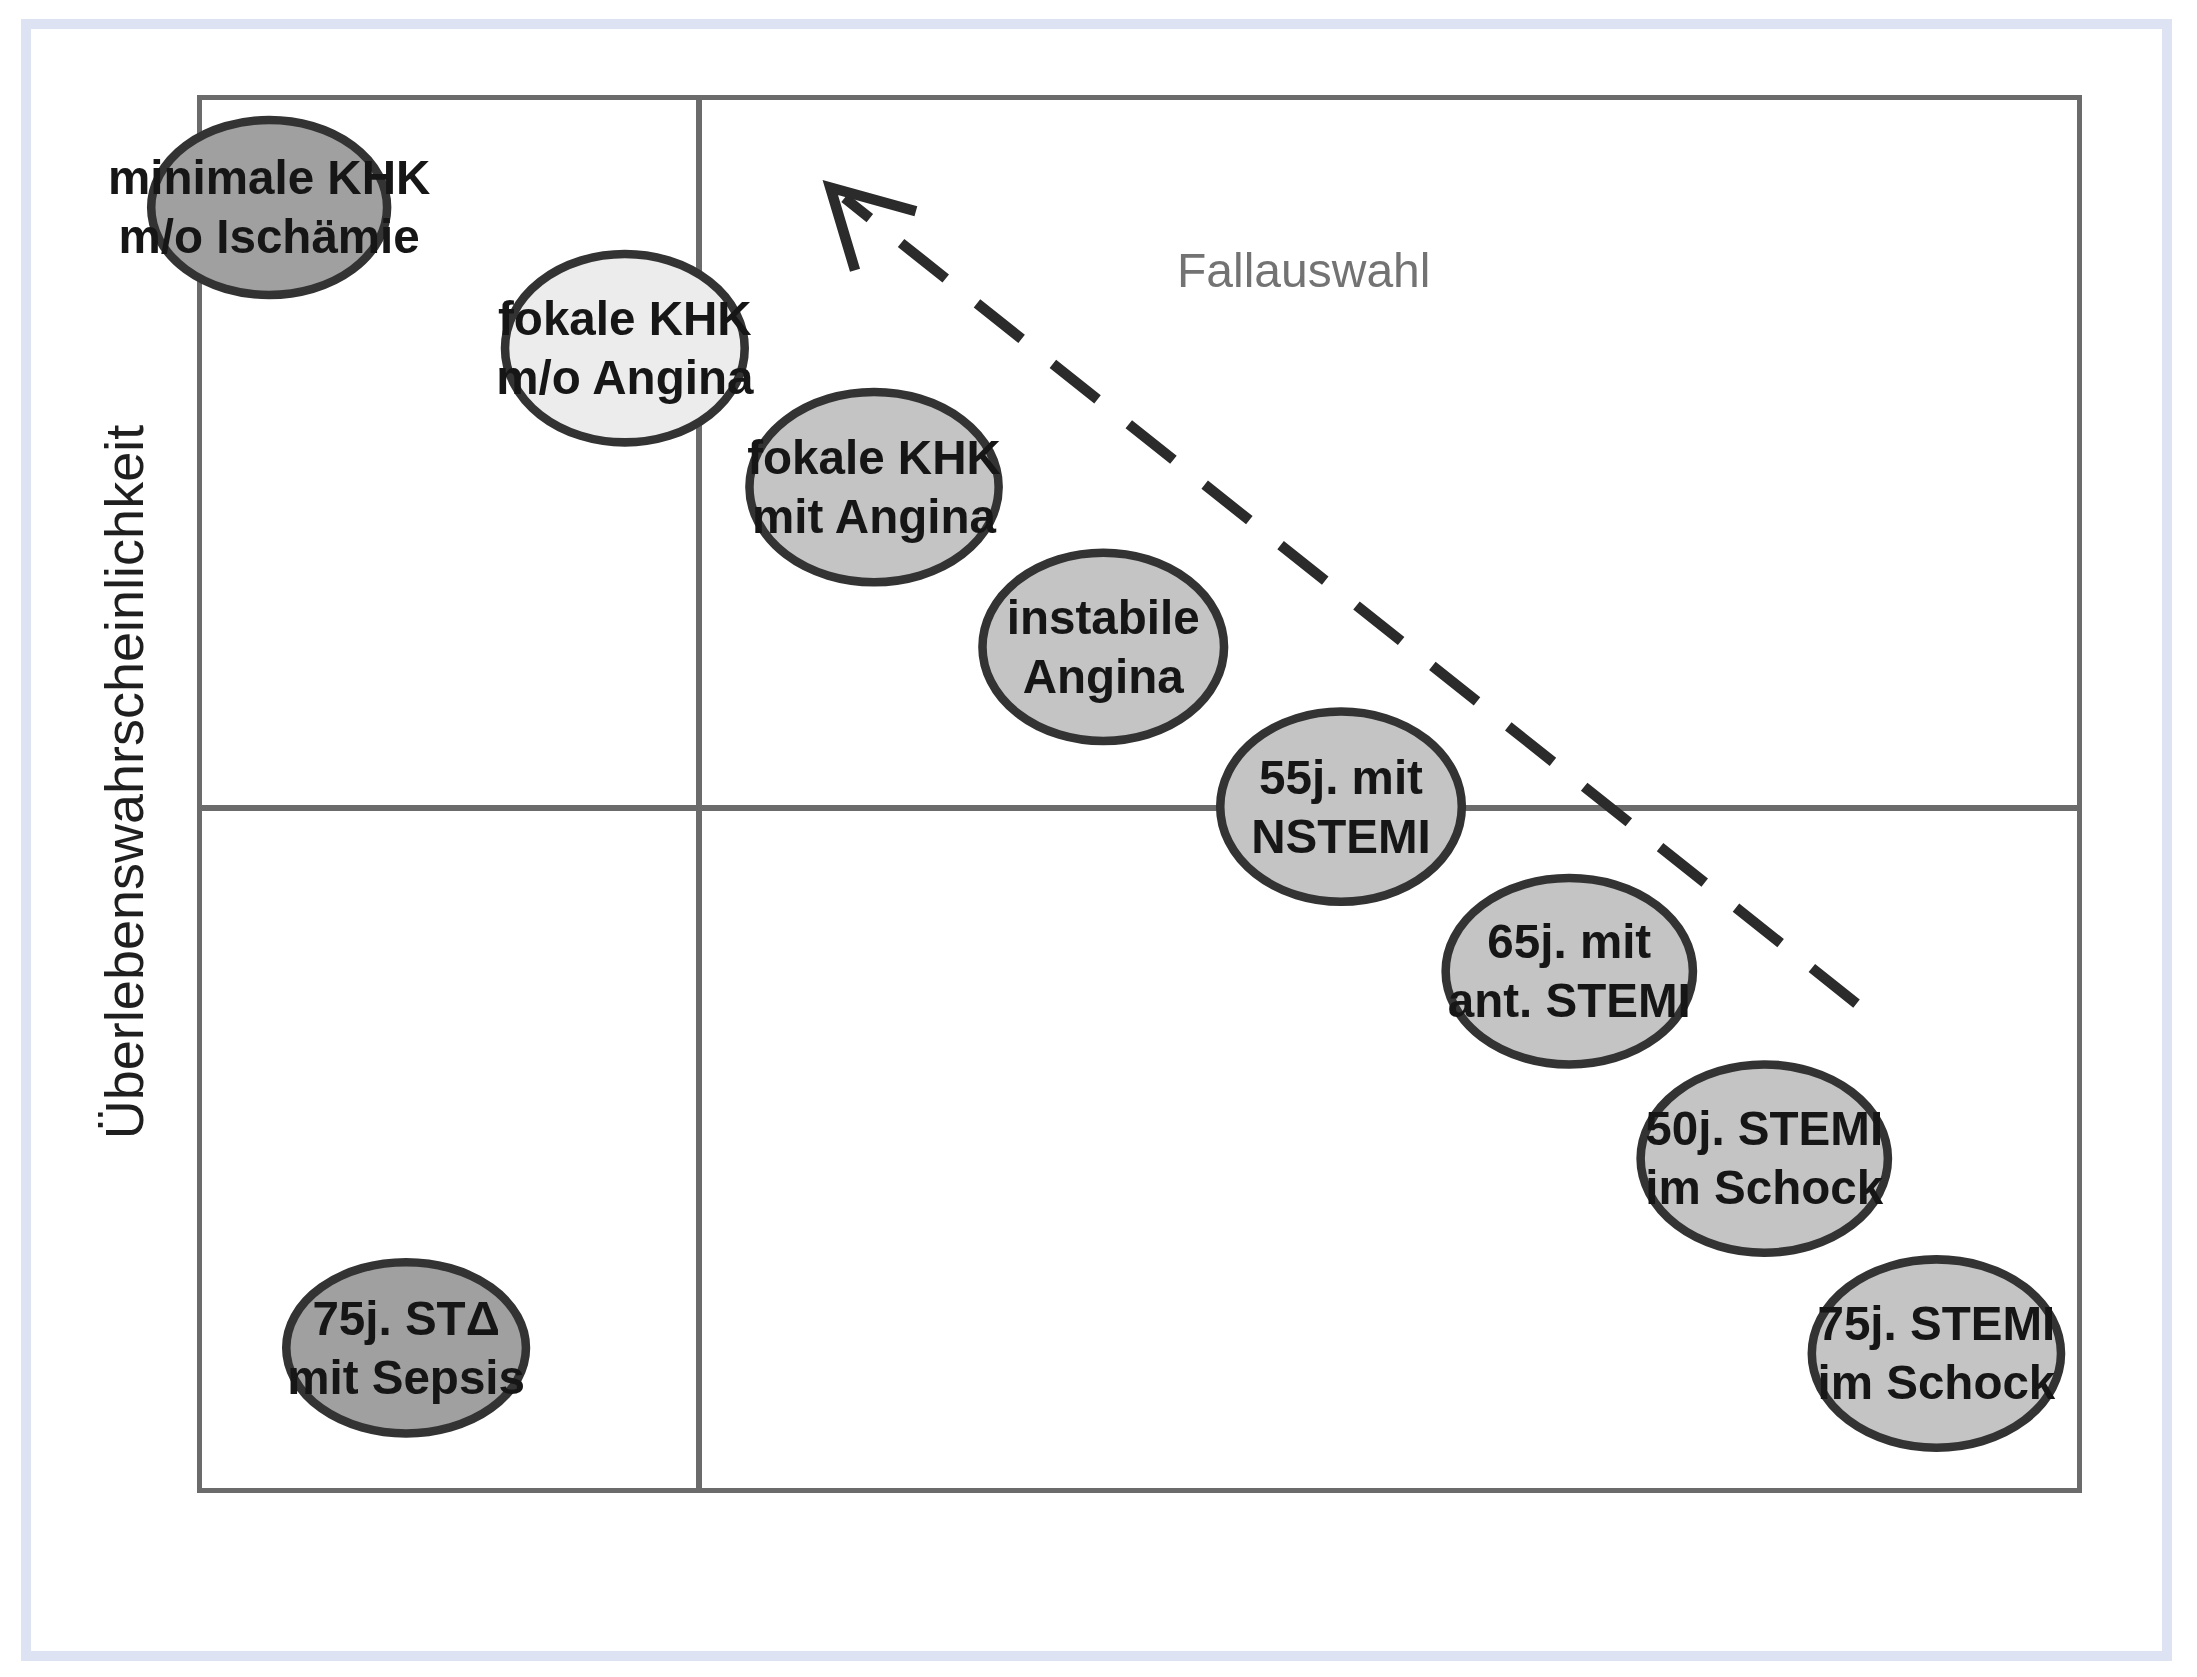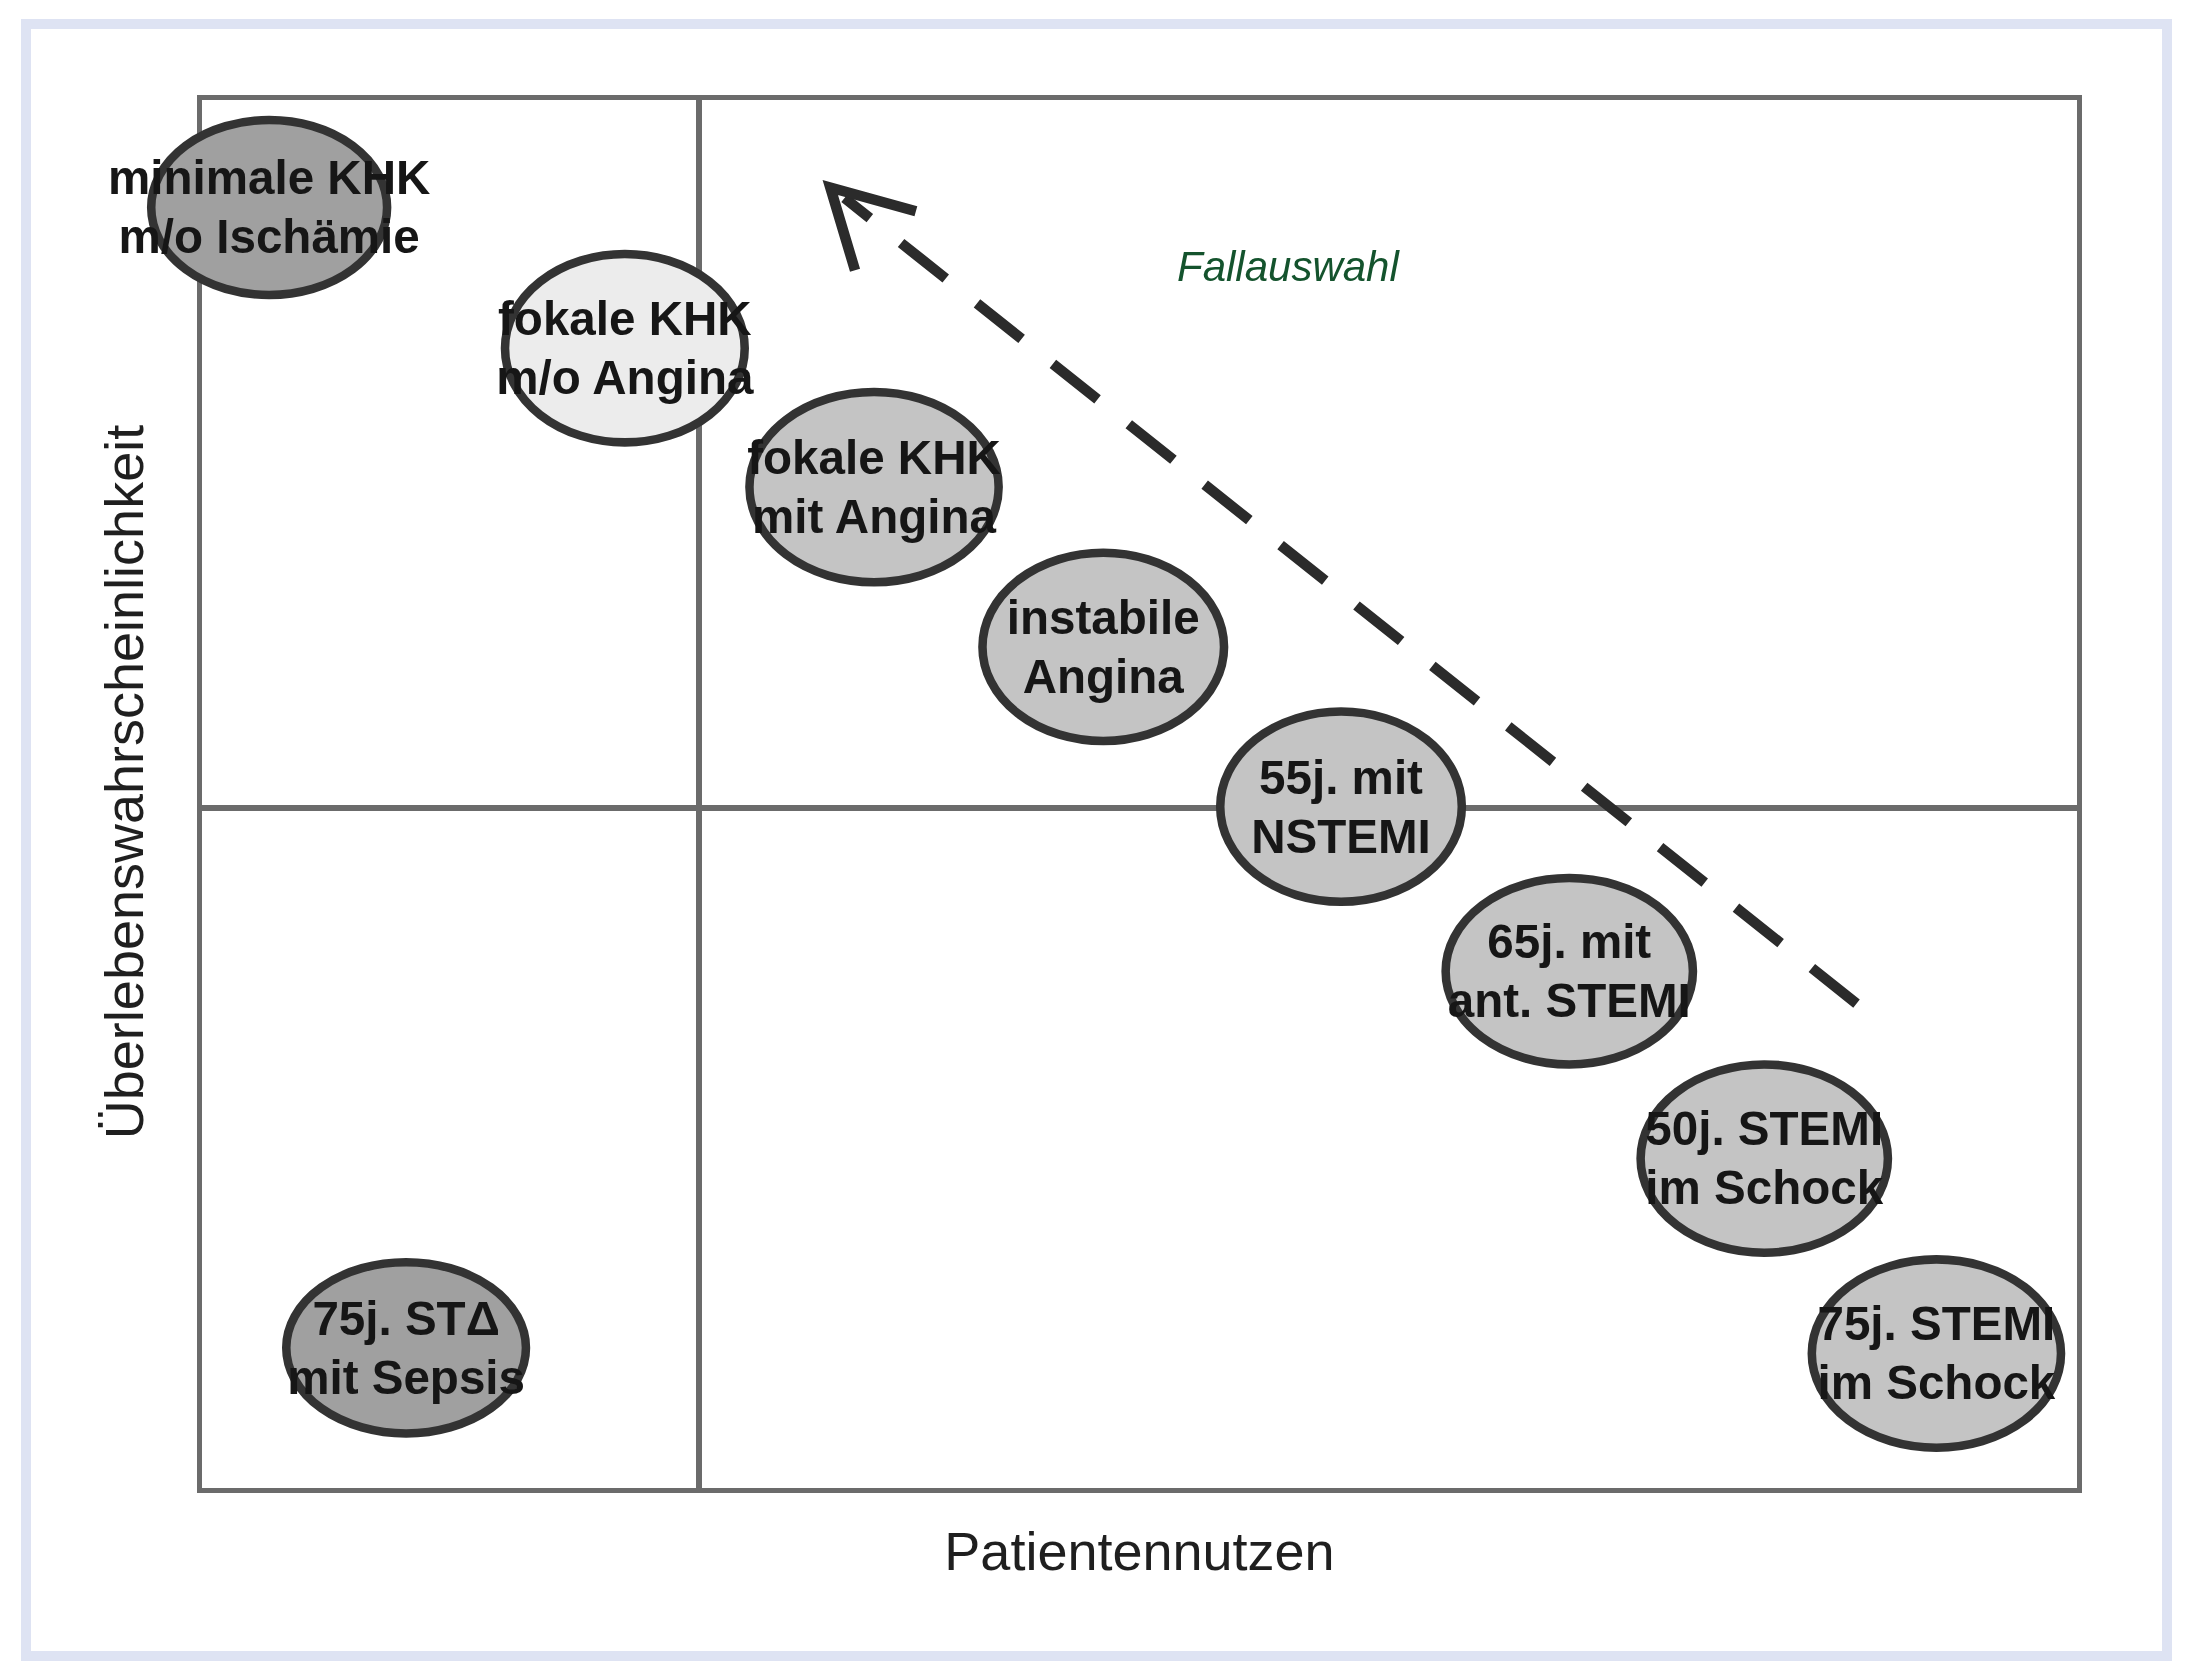--- a/index.html
+++ b/index.html
@@ -78,24 +78,23 @@
     font-size: 54px;
     color: #1f1f1f;
     white-space: nowrap;
   }
 
   
   #annotation-label {
     position: absolute;
     left: 1177px;
     top: 243px;
-    font-size: 42px;
-    color: #14532d;
+    font-size: 48px;
+    color: #737373;
     white-space: nowrap;
-    font-style: italic;
   }
 
   
   #overlay {
     position: absolute;
     left: 0;
     top: 0;
     width: 2197px;
     height: 1678px;
     pointer-events: none;
@@ -128,21 +127,20 @@
 <div id="page">
 
   <div id="outer-frame"></div>
 
   <div id="plot-frame"></div>
   <div class="gridline-v"></div>
   <div class="gridline-h"></div>
 
   <div id="ylabel">Überlebenswahrscheinlichkeit</div>
 
-  <div id="xlabel">Patientennutzen</div>
 
   <div id="annotation-label">Fallauswahl</div>
 
   <svg id="overlay" viewBox="0 0 2310 1764" xmlns="http://www.w3.org/2000/svg">
 
     <g>
       <line class="arrow-line" x1="1952" y1="1055" x2="888" y2="208"></line>
       <path class="arrow-head" d="M 963 222 L 873 197 L 899 284"></path>
     </g>
 

